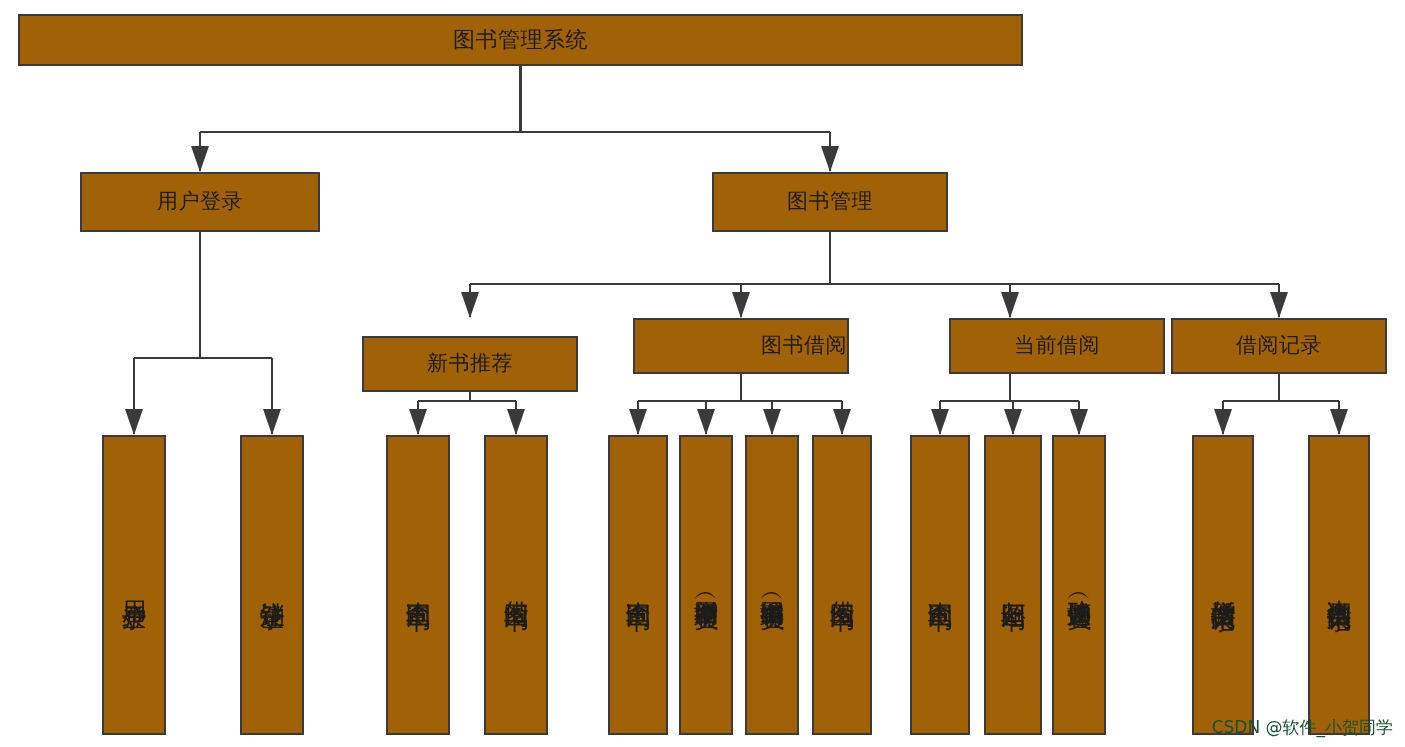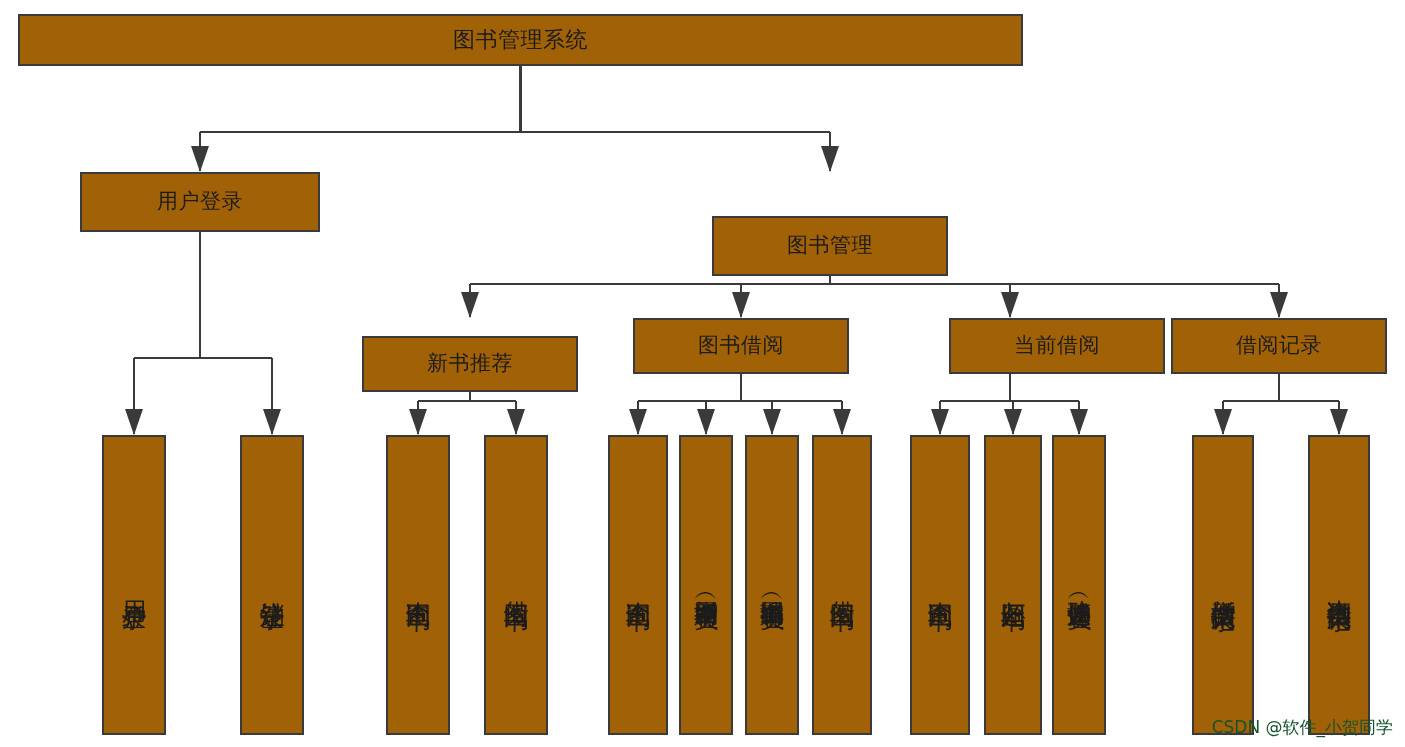--- a/index.html
+++ b/index.html
@@ -140,27 +140,27 @@
       <path d="M 1330 409 L 1348 409 L 1339 435 Z" fill="#3a3a3a"></path>
     </svg>
 
   <div id="node-layer">
       <div class="node horiz root" style="left: 18px; top: 14px; width: 1005px; height: 52px;">
         <span class="node-label">图书管理系统</span>
       </div>
       <div class="node horiz" style="left: 80px; top: 172px; width: 240px; height: 60px;">
         <span class="node-label">用户登录</span>
       </div>
-      <div class="node horiz" style="left: 712px; top: 172px; width: 236px; height: 60px; margin-top: 44px;">
+      <div class="node horiz" style="left: 712px; top: 172px; width: 236px; height: 60px;">
         <span class="node-label">图书管理</span>
       </div>
       <div class="node horiz" style="left: 362px; top: 336px; width: 216px; height: 56px; justify-content: center;">
         <span class="node-label">新书推荐</span>
       </div>
-      <div class="node horiz" style="left: 633px; top: 318px; width: 216px; height: 56px;">
+      <div class="node horiz" style="left: 633px; top: 318px; width: 216px; height: 56px; justify-content: flex-end;">
         <span class="node-label">图书借阅</span>
       </div>
       <div class="node horiz" style="left: 902px; top: 318px; width: 216px; height: 56px; margin-left: 47px;">
         <span class="node-label">当前借阅</span>
       </div>
       <div class="node horiz" style="left: 1171px; top: 318px; width: 216px; height: 56px;">
         <span class="node-label">借阅记录</span>
       </div>
       <div class="node vert" style="left: 102px; top: 435px; width: 64px; height: 300px;">
         <span class="node-label">用户登录</span>

